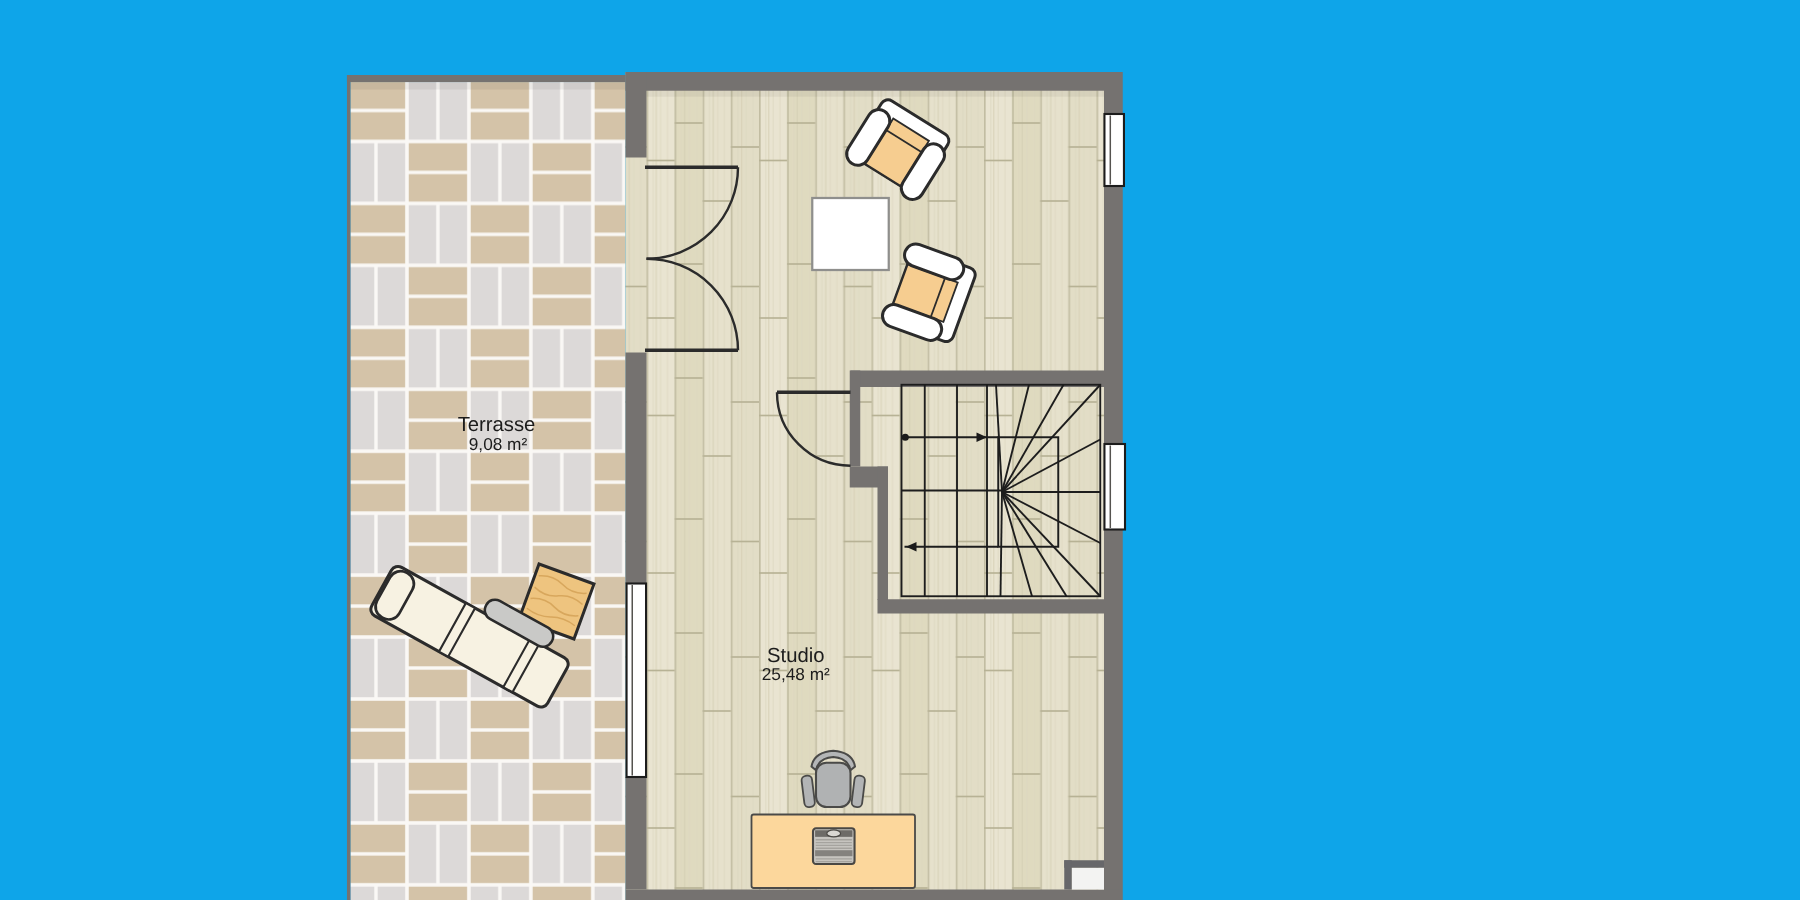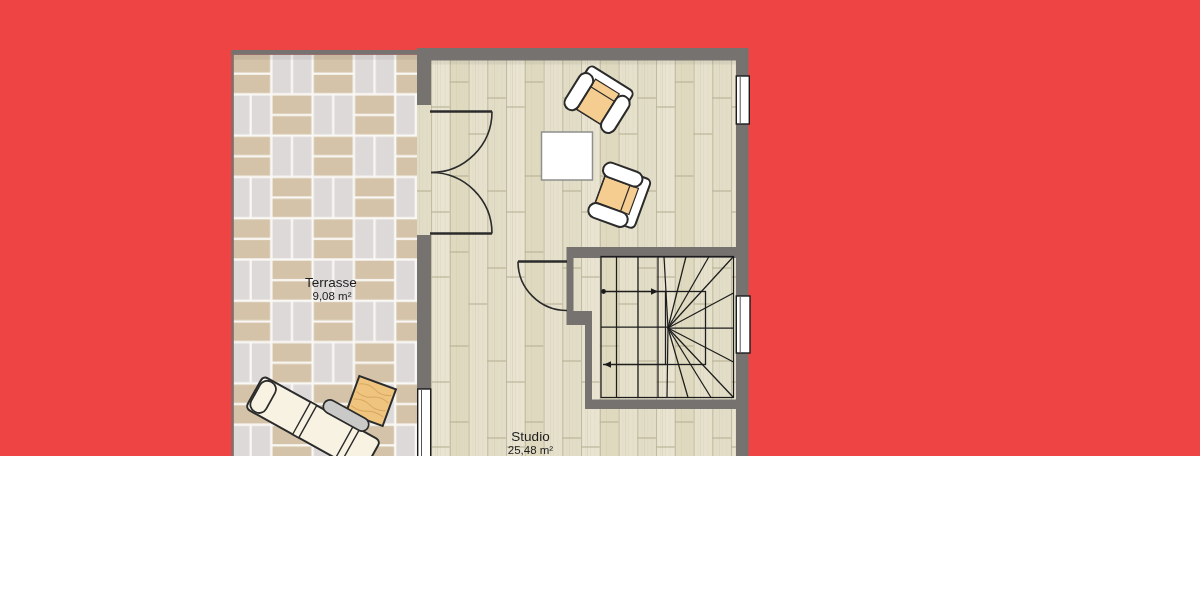--- a/index.html
+++ b/index.html
@@ -1,16 +1,16 @@
 <!DOCTYPE html>
 <html><head>
 <meta charset="utf-8">
 <style>
   html,body{margin:0;padding:0;background:#ffffff;}
-  .page{width:1200px;height:456px;position:relative;overflow:hidden;background:#ef4444;
+  .page{width:1200px;height:600px;position:relative;overflow:hidden;background:#0ea5e9;
         font-family:"Liberation Sans", sans-serif;}
 </style>
 </head>
 <body>
 <div class="page">
 <svg width="1200" height="600" viewBox="0 0 1200 600">
   <defs>
     <pattern id="basket" x="230" y="53" width="82.6" height="82.6" patternUnits="userSpaceOnUse">
       <rect x="0" y="0" width="82.6" height="82.6" fill="#faf8f5"></rect>
       <rect x="1.2" y="1.2" width="38.9" height="18.3" fill="#d4c3a8"></rect>

